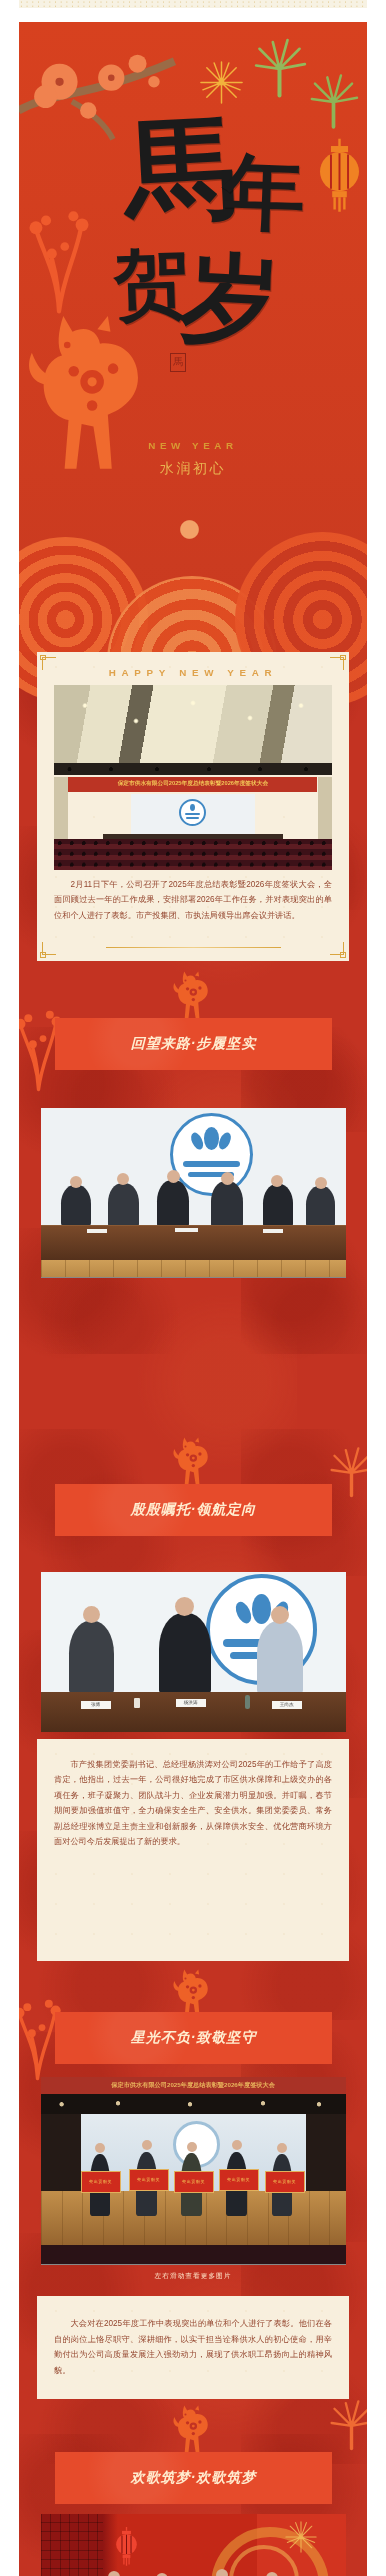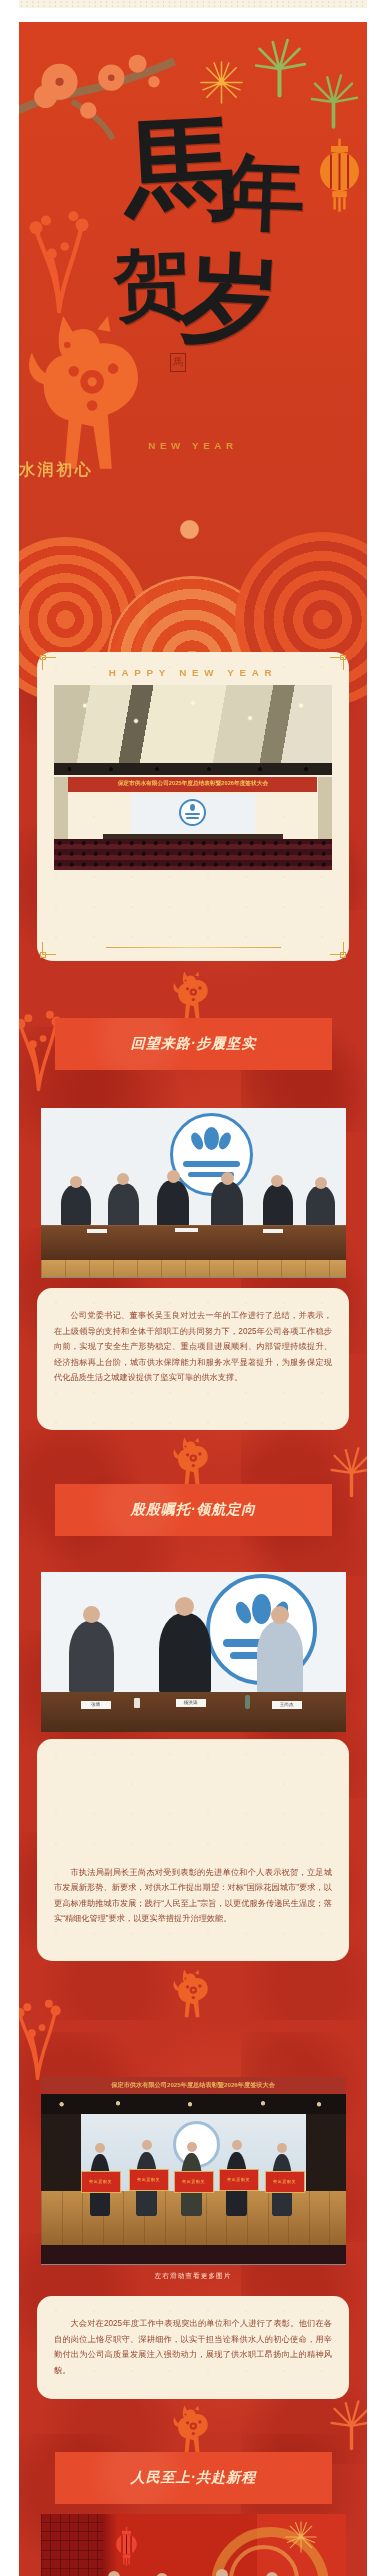--- a/index.html
+++ b/index.html
@@ -19,26 +19,26 @@
     background-size:222px 201px,278px 242px,201px 222px;overflow:hidden;}
   .hero{left:0;top:0;width:348px;height:630px;overflow:hidden;
     background:linear-gradient(#d7411f,#c93a20);}
   .callig{position:absolute;color:#1b1b1b;font-weight:bold;line-height:1;
     font-family:"Liberation Serif",serif;text-shadow:1px 1.5px 0 rgba(0,0,0,.25);}
   .fan{position:absolute;border-radius:50%;}
   .seal{position:absolute;border:1px solid #8e2416;color:#8e2416;font-size:9.8px;
     width:14.4px;height:17.5px;display:flex;align-items:center;justify-content:center;}
   .y2026{position:absolute;width:100%;text-align:center;color:#d89a33;font-size:10.8px;
     letter-spacing:4.6px;font-weight:bold;}
-  .heroslogan{position:absolute;width:100%;color:#e9b451;font-size:16px;
-    letter-spacing:2.6px;font-weight:bold;}
+  .heroslogan{position:absolute;width:100%;text-align:center;color:#e9b451;font-size:14px;
+    letter-spacing:2.6px;}
   
   .card{position:absolute;left:18px;width:312px;background-color:#f8efdd;
     background-image:radial-gradient(rgba(205,165,105,.10) 0.8px,transparent 1px);
-    background-size:38px 30px;border-radius:15px;}
+    background-size:38px 30px;}
   .card p{font-size:8.2px;line-height:15.5px;color:#94462f;text-align:justify;
     text-indent:2em;margin:0;}
   .happy{position:absolute;width:100%;text-align:center;color:#dfa24b;font-size:9.8px;
     letter-spacing:5.7px;font-weight:bold;}
   .bracket{position:absolute;width:12.4px;height:12.4px;}
   .bracket i{position:absolute;width:3.6px;height:3.6px;border:1px solid #d9a53f;display:block;}
   .bk-tl{border-left:1px solid #d9a53f;border-top:1px solid #d9a53f;}
   .bk-tr{border-right:1px solid #d9a53f;border-top:1px solid #d9a53f;}
   .bk-bl{border-left:1px solid #d9a53f;border-bottom:1px solid #d9a53f;}
   .bk-br{border-right:1px solid #d9a53f;border-bottom:1px solid #d9a53f;}
@@ -213,20 +213,21 @@
           <span class="wav" style="left:3.6px;top:12.4px;width:15.5px;height:2.1px"></span>
           <span class="wav" style="left:4.6px;top:16px;width:13.4px;height:2.1px"></span>
         </div>
         <div class="a" style="left:49px;top:149px;width:180px;height:11.3px;background:#3a2b22"></div>
         <div class="a" style="left:0;top:154px;width:278px;height:32px;
           background-image:radial-gradient(circle 2.6px at 5.7px 4.1px,#16090b 70%,transparent 80%),
             repeating-linear-gradient(0deg,#5d1c22 0 5.2px,#3d1118 5.2px 10.8px);
           background-size:12px 10.8px,auto;"></div>
       </div>
 
+      <p class="a" style="left:17px;top:225px;width:278px">2月11日下午，公司召开了2025年度总结表彰暨2026年度签状大会，全面回顾过去一年的工作成果，安排部署2026年工作任务，并对表现突出的单位和个人进行了表彰。市产投集团、市执法局领导出席会议并讲话。</p>
       <div class="divider" style="left:69px;top:295px;width:175px"></div>
     </div>
 
     <svg class="a" style="left:150px;top:946px;width:47px;height:54px;color:#ee6127" viewBox="0 0 92 105" width="47" height="54">
         <use href="#sym-horse" width="92" height="105"></use>
       </svg>
     <svg class="a" style="left:-9.3px;top:969px;width:57px;height:103px;color:#ef5a2c" viewBox="0 0 110 200" width="57" height="103">
         <use href="#sym-berry"></use>
       </svg>
     <div class="bar" style="top:996px">
@@ -257,23 +258,20 @@
       <div class="a" style="left:0;top:117px;width:305px;height:35px;
         background:linear-gradient(#7a4a2a,#53301b);border-top:1.5px solid #8a5a34"></div>
       <div class="a" style="left:46px;top:121px;width:20.6px;height:4.1px;background:#f2f2ee"></div>
       <div class="a" style="left:134px;top:120px;width:23px;height:4.1px;background:#f2f2ee"></div>
       <div class="a" style="left:222px;top:121px;width:20.6px;height:4.1px;background:#f2f2ee"></div>
       <div class="a" style="left:0;top:152px;width:305px;height:17.5px;
         background-image:repeating-linear-gradient(90deg,rgba(120,80,30,.4) 0 1px,transparent 1px 24px),
         linear-gradient(#cf9f58,#b98947);"></div>
     </div>
 
-    <div class="card" style="top:1266px;height:142px;padding:0">
-      <p class="a" style="left:17px;top:20.6px;width:278px">公司党委书记、董事长吴玉良对过去一年的工作进行了总结，并表示，在上级领导的支持和全体干部职工的共同努力下，2025年公司各项工作稳步向前，实现了安全生产形势稳定、重点项目进展顺利、内部管理持续提升、经济指标再上台阶，城市供水保障能力和服务水平显著提升，为服务保定现代化品质生活之城建设提供了坚实可靠的供水支撑。</p>
-    </div>
 
     <svg class="a" style="left:150px;top:1412px;width:47px;height:54px;color:#ee6127" viewBox="0 0 92 105" width="47" height="54">
         <use href="#sym-horse" width="92" height="105"></use>
       </svg>
     <svg class="a" style="left:304px;top:1417px;width:57px;height:62px;color:#ef6a33" viewBox="0 0 110 120" width="57" height="62">
         <use href="#sym-pine"></use>
       </svg>
     <div class="bar" style="top:1462px">
       <span>殷殷嘱托·领航定向</span>
     </div>
@@ -298,29 +296,32 @@
 
 2"></div>
       <div class="ncard" style="left:40px;top:129px">张博</div>
       <div class="ncard" style="left:135px;top:127px">杨洪涛</div>
       <div class="ncard" style="left:231px;top:129px">王尚杰</div>
       <div class="a" style="left:93px;top:126px;width:6.2px;height:10.3px;background:#e8e4da;border-radius:1px"></div>
       <div class="a" style="left:204px;top:123px;width:5.2px;height:14.4px;background:#6a7f72;border-radius:2.1px"></div>
     </div>
 
     <div class="card" style="top:1717px;height:222px">
-      <p class="a" style="left:17px;top:126px;width:278px">市执法局副局长王尚杰对受到表彰的先进单位和个人表示祝贺，立足城市发展新形势、新要求，对供水工作提出期望：对标“国际花园城市”要求，以更高标准助推城市发展；践行“人民至上”宗旨，以更优服务传递民生温度；落实“精细化管理”要求，以更实举措提升治理效能。</p>
+      <p class="a" style="left:17px;top:18px;width:278px">市产投集团党委副书记、总经理杨洪涛对公司2025年的工作给予了高度肯定，他指出，过去一年，公司很好地完成了市区供水保障和上级交办的各项任务，班子凝聚力、团队战斗力、企业发展潜力明显加强。并叮嘱，春节期间要加强值班值守，全力确保安全生产、安全供水。集团党委委员、常务副总经理张博立足主责主业和创新服务，从保障供水安全、优化营商环境方面对公司今后发展提出了新的要求。</p>
     </div>
 
     <svg class="a" style="left:150px;top:1944px;width:47px;height:54px;color:#ee6127" viewBox="0 0 92 105" width="47" height="54">
         <use href="#sym-horse" width="92" height="105"></use>
       </svg>
     <svg class="a" style="left:-10.3px;top:1958px;width:57px;height:103px;color:#ef5a2c" viewBox="0 0 110 200" width="57" height="103">
         <use href="#sym-berry"></use>
       </svg>
+    <div class="bar" style="top:1990px">
+      <span>星光不负·致敬坚守</span>
+    </div>
 
     <div class="photo" style="top:2055px;height:188px">
       <div class="a" style="left:0;top:0;width:305px;height:17.5px;background:#a93226;display:flex;align-items:center;
         justify-content:center;overflow:hidden">
         <span style="color:#e8b45c;font-size:6.2px;font-weight:bold;white-space:nowrap">保定市供水有限公司2025年度总结表彰暨2026年度签状大会</span>
       </div>
       <div class="a" style="left:0;top:17.5px;width:305px;height:19.6px;background:#17120f;
         background-image:radial-gradient(circle 3.6px at 20.6px 10.3px,#d8c49a 50%,transparent 70%),
           radial-gradient(circle 3.6px at 77px 9.3px,#d8c49a 50%,transparent 70%),
           radial-gradient(circle 3.6px at 149px 10.3px,#d8c49a 50%,transparent 70%),
@@ -357,21 +358,21 @@
       <p class="a" style="left:17px;top:20.6px;width:278px">大会对在2025年度工作中表现突出的单位和个人进行了表彰。他们在各自的岗位上恪尽职守、深耕细作，以实干担当诠释供水人的初心使命，用辛勤付出为公司高质量发展注入强劲动力，展现了供水职工昂扬向上的精神风貌。</p>
     </div>
 
     <svg class="a" style="left:150px;top:2380px;width:47px;height:54px;color:#ee6127" viewBox="0 0 92 105" width="47" height="54">
         <use href="#sym-horse" width="92" height="105"></use>
       </svg>
     <svg class="a" style="left:304px;top:2370px;width:57px;height:62px;color:#ef6a33" viewBox="0 0 110 120" width="57" height="62">
         <use href="#sym-pine"></use>
       </svg>
     <div class="bar" style="top:2430px">
-      <span>人民至上·共赴新程</span>
+      <span>欢歌筑梦·欢歌筑梦</span>
     </div>
 
     <div class="photo" style="top:2492px;height:194px">
       <div class="a" style="left:0;top:0;width:305px;height:139px;
         background:linear-gradient(90deg,#8e1512 0 62px,#c32817 77px 216px,#d23420 216px)"></div>
       <div class="a" style="left:0;top:0;width:62px;height:139px;
         background-image:repeating-linear-gradient(0deg,rgba(0,0,0,.25) 0 1px,transparent 1px 9.3px),
         repeating-linear-gradient(90deg,rgba(0,0,0,.25) 0 1px,transparent 1px 9.3px);"></div>
       <div class="a" style="left:170px;top:13px;width:98px;height:98px;border-radius:50%;
         border:10.3px solid rgba(235,165,60,.55)"></div>

